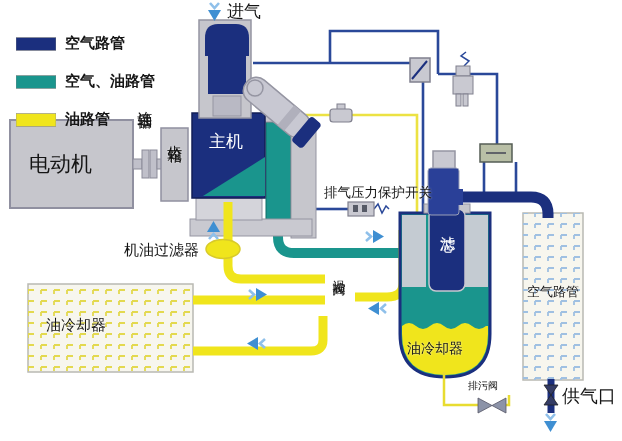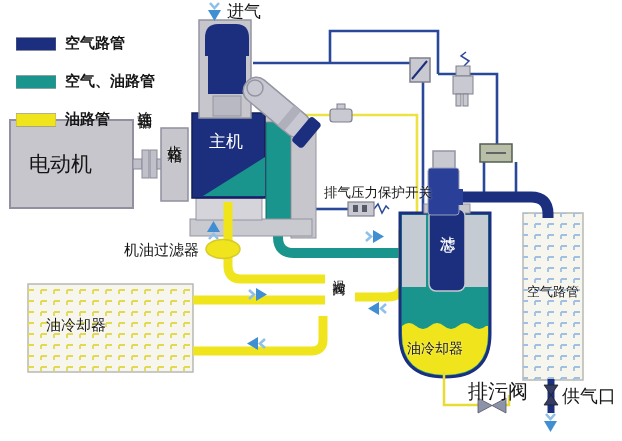--- a/index.html
+++ b/index.html
@@ -213,16 +213,16 @@
 <div class="lbl vert" style="left:166px;top:133px;font-size:15px;">齿轮箱</div>
 <div class="lbl center-box" style="left:10px;top:120px;width:101px;height:88px;font-size:21px;">电动机</div>
 <div class="lbl white" style="left:209px;top:132px;font-size:17px;text-align:center;">主机</div>
 <div class="lbl" style="left:324px;top:185px;font-size:13.5px;">排气压力保护开关</div>
 <div class="lbl" style="left:124px;top:242px;font-size:15px;">机油过滤器</div>
 <div class="lbl vert" style="left:331px;top:270px;font-size:13px;letter-spacing:1px;">温控阀</div>
 <div class="lbl" style="left:46px;top:317px;font-size:15px;text-align:right;">油冷却器</div>
 <div class="lbl vert white" style="left:439px;top:224px;font-size:15px;">滤芯</div>
 <div class="lbl" style="left:407px;top:341px;font-size:14px;">油冷却器</div>
 <div class="lbl" style="left:527px;top:285px;font-size:13px;">空气路管</div>
-<div class="lbl" style="left:468px;top:380px;font-size:20px;">排污阀</div>
+<div class="lbl" style="left:468px;top:380px;font-size:10px;">排污阀</div>
 <div class="lbl" style="left:562px;top:386px;font-size:18px;">供气口</div>
 
 </div>
 
 </body></html>

